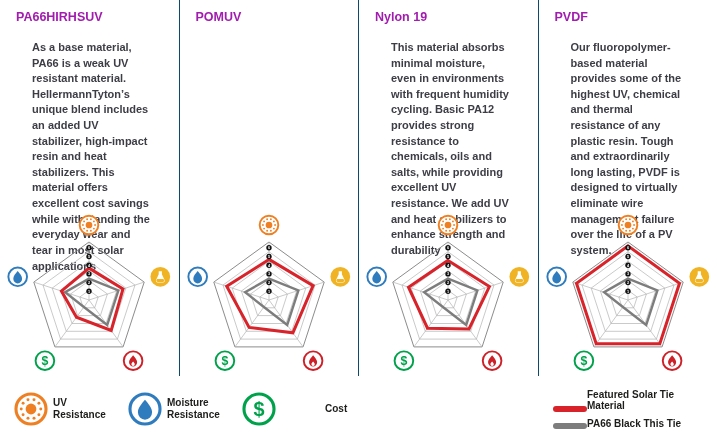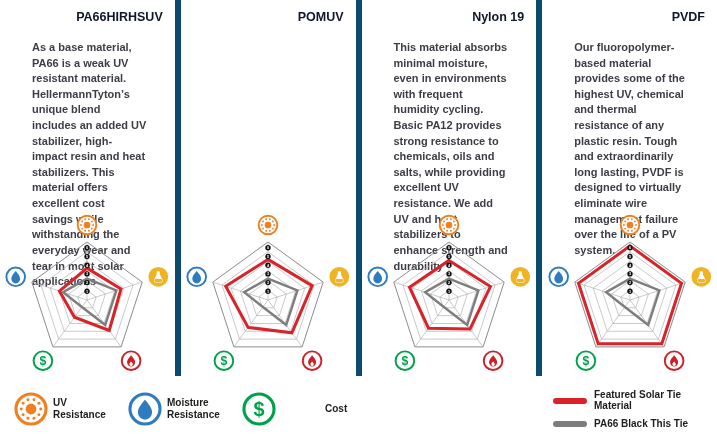--- a/index.html
+++ b/index.html
@@ -1,30 +1,30 @@
 <!DOCTYPE html>
 <html><head>
 <meta charset="utf-8">
 <style>
   html,body{margin:0;padding:0;background:#fff;}
   body{width:717px;height:434px;font-family:"Liberation Sans",sans-serif;-webkit-font-smoothing:antialiased;}
   .page{position:relative;width:717px;height:434px;overflow:hidden;background:#fff;}
   .columns{display:flex;height:376px;}
   .col{position:relative;flex:1 1 0;padding:10px 12px 0 16px;box-sizing:border-box;}
-  .col + .col{border-left:6px solid #0c4a6e;}
-  .col h3{margin:0 0 9px 0;font-size:12.5px;font-weight:bold;color:#0f172a;text-align:right;}
+  .col + .col{border-left:1px solid #0c4a6e;}
+  .col h3{margin:0 0 9px 0;font-size:12.5px;font-weight:bold;color:#a21caf;}
   .col p{margin:16px;font-size:11px;line-height:1.42;color:#3d3d46;font-weight:bold;}
   .chart{position:absolute;bottom:2px;left:50%;transform:translateX(-50%);width:164px;height:160px;}
   .legend{position:absolute;left:14px;right:6px;bottom:5px;display:flex;align-items:center;gap:9px;}
   .leg-item{display:flex;align-items:center;gap:5px;flex:0 0 auto;}
   .leg-icon{display:block;width:34px;height:34px;flex:0 0 auto;}
   .leg-label{font-size:10px;font-weight:bold;color:#1d1d1b;line-height:1.18;width:66px;}
   .leg-item.cost .leg-label{width:30px;margin-left:44px;}
   .lines{margin-left:auto;display:flex;flex-direction:column;gap:6px;width:158px;flex:0 0 auto;}
-  .line-row{display:flex;align-items:center;gap:7px;}
+  .line-row{display:flex;align-items:flex-end;}
   .swatch{width:34px;height:6px;border-radius:3px;flex:0 0 auto;margin-top:2px;}
   .line-label{font-size:10px;font-weight:bold;color:#1d1d1b;line-height:1.15;max-width:106px;}
 </style>
 </head>
 <body>
 
 <div class="page">
   <div class="columns">
 
     <section class="col">

